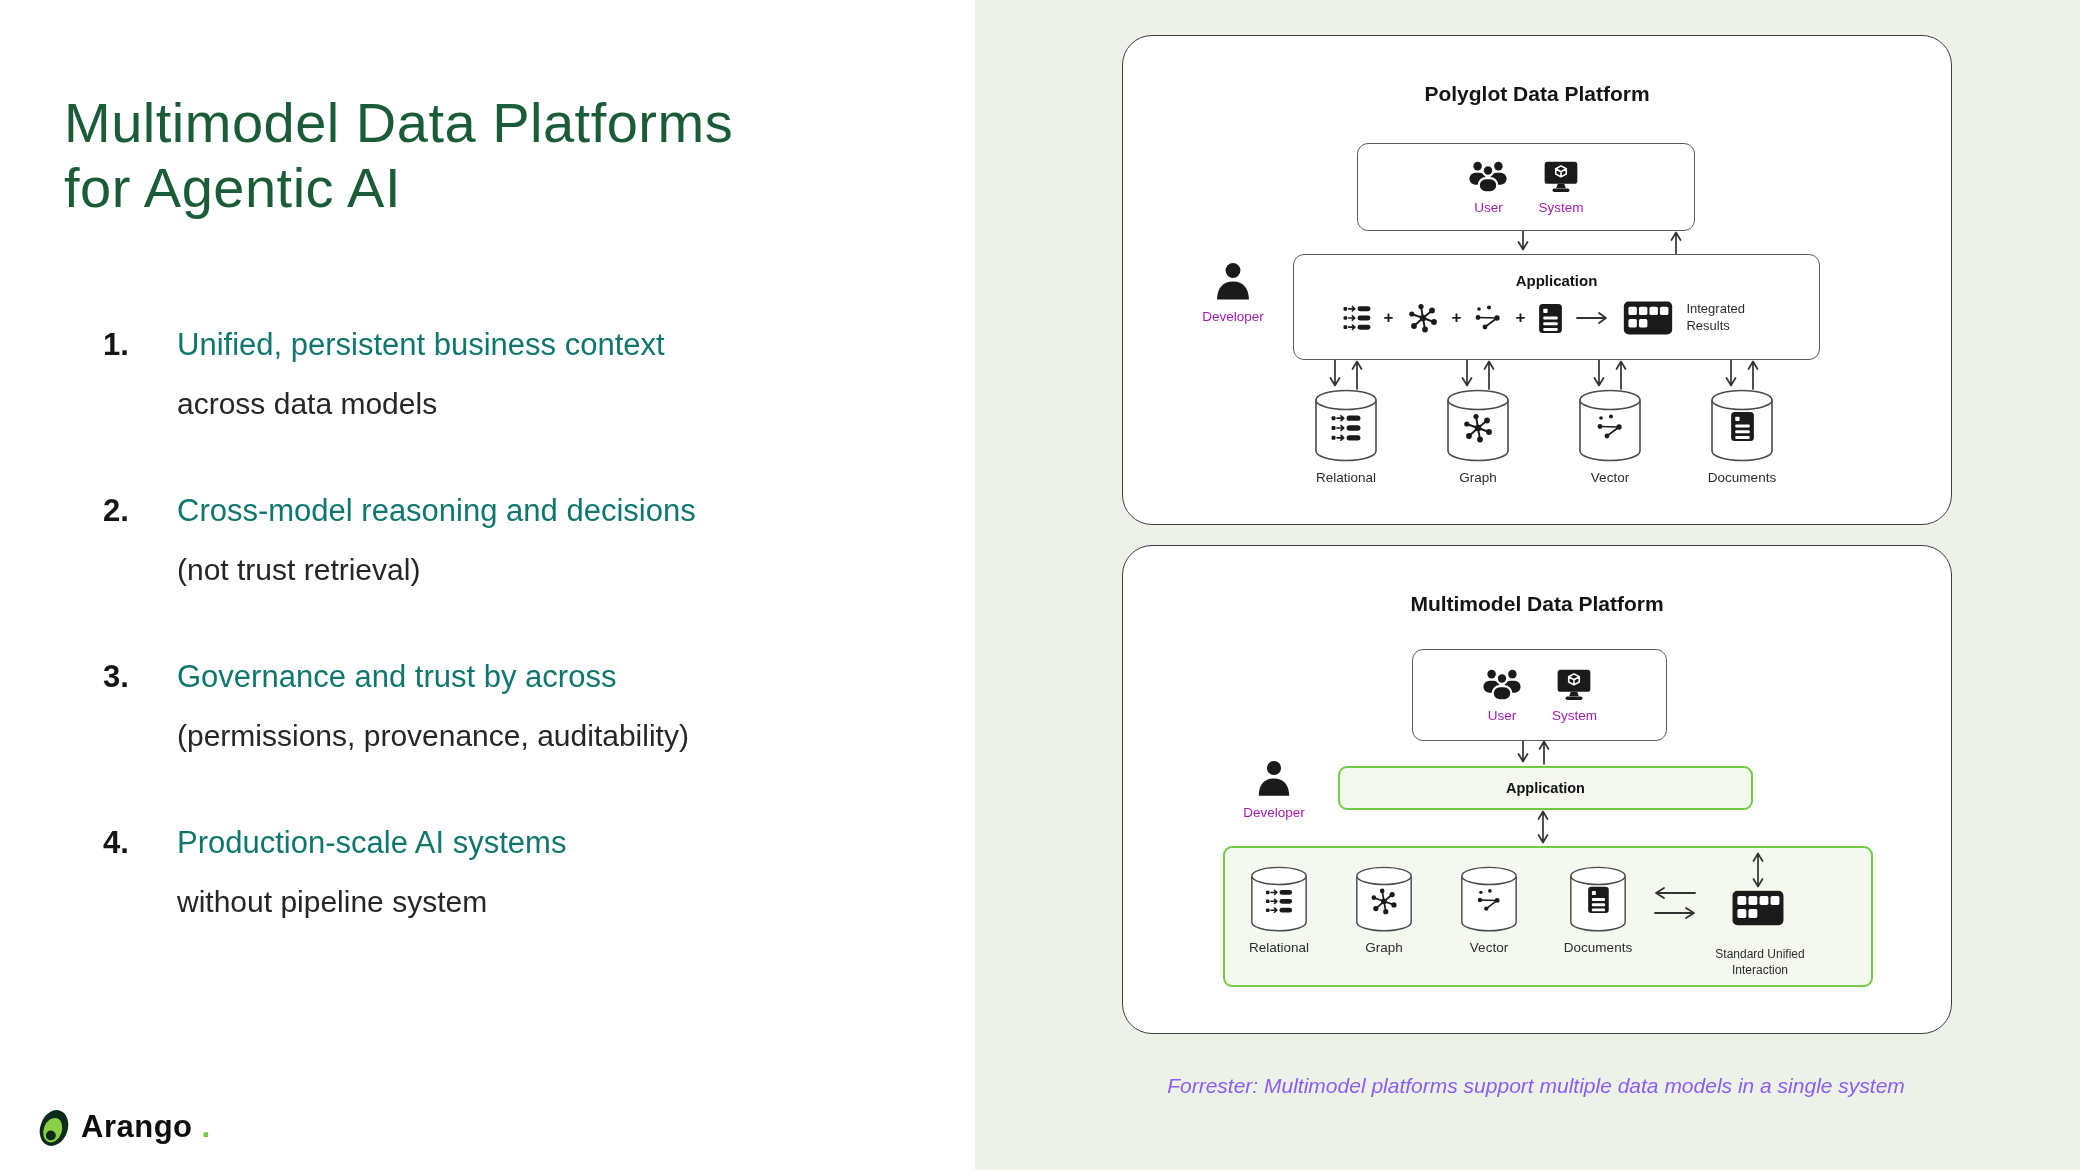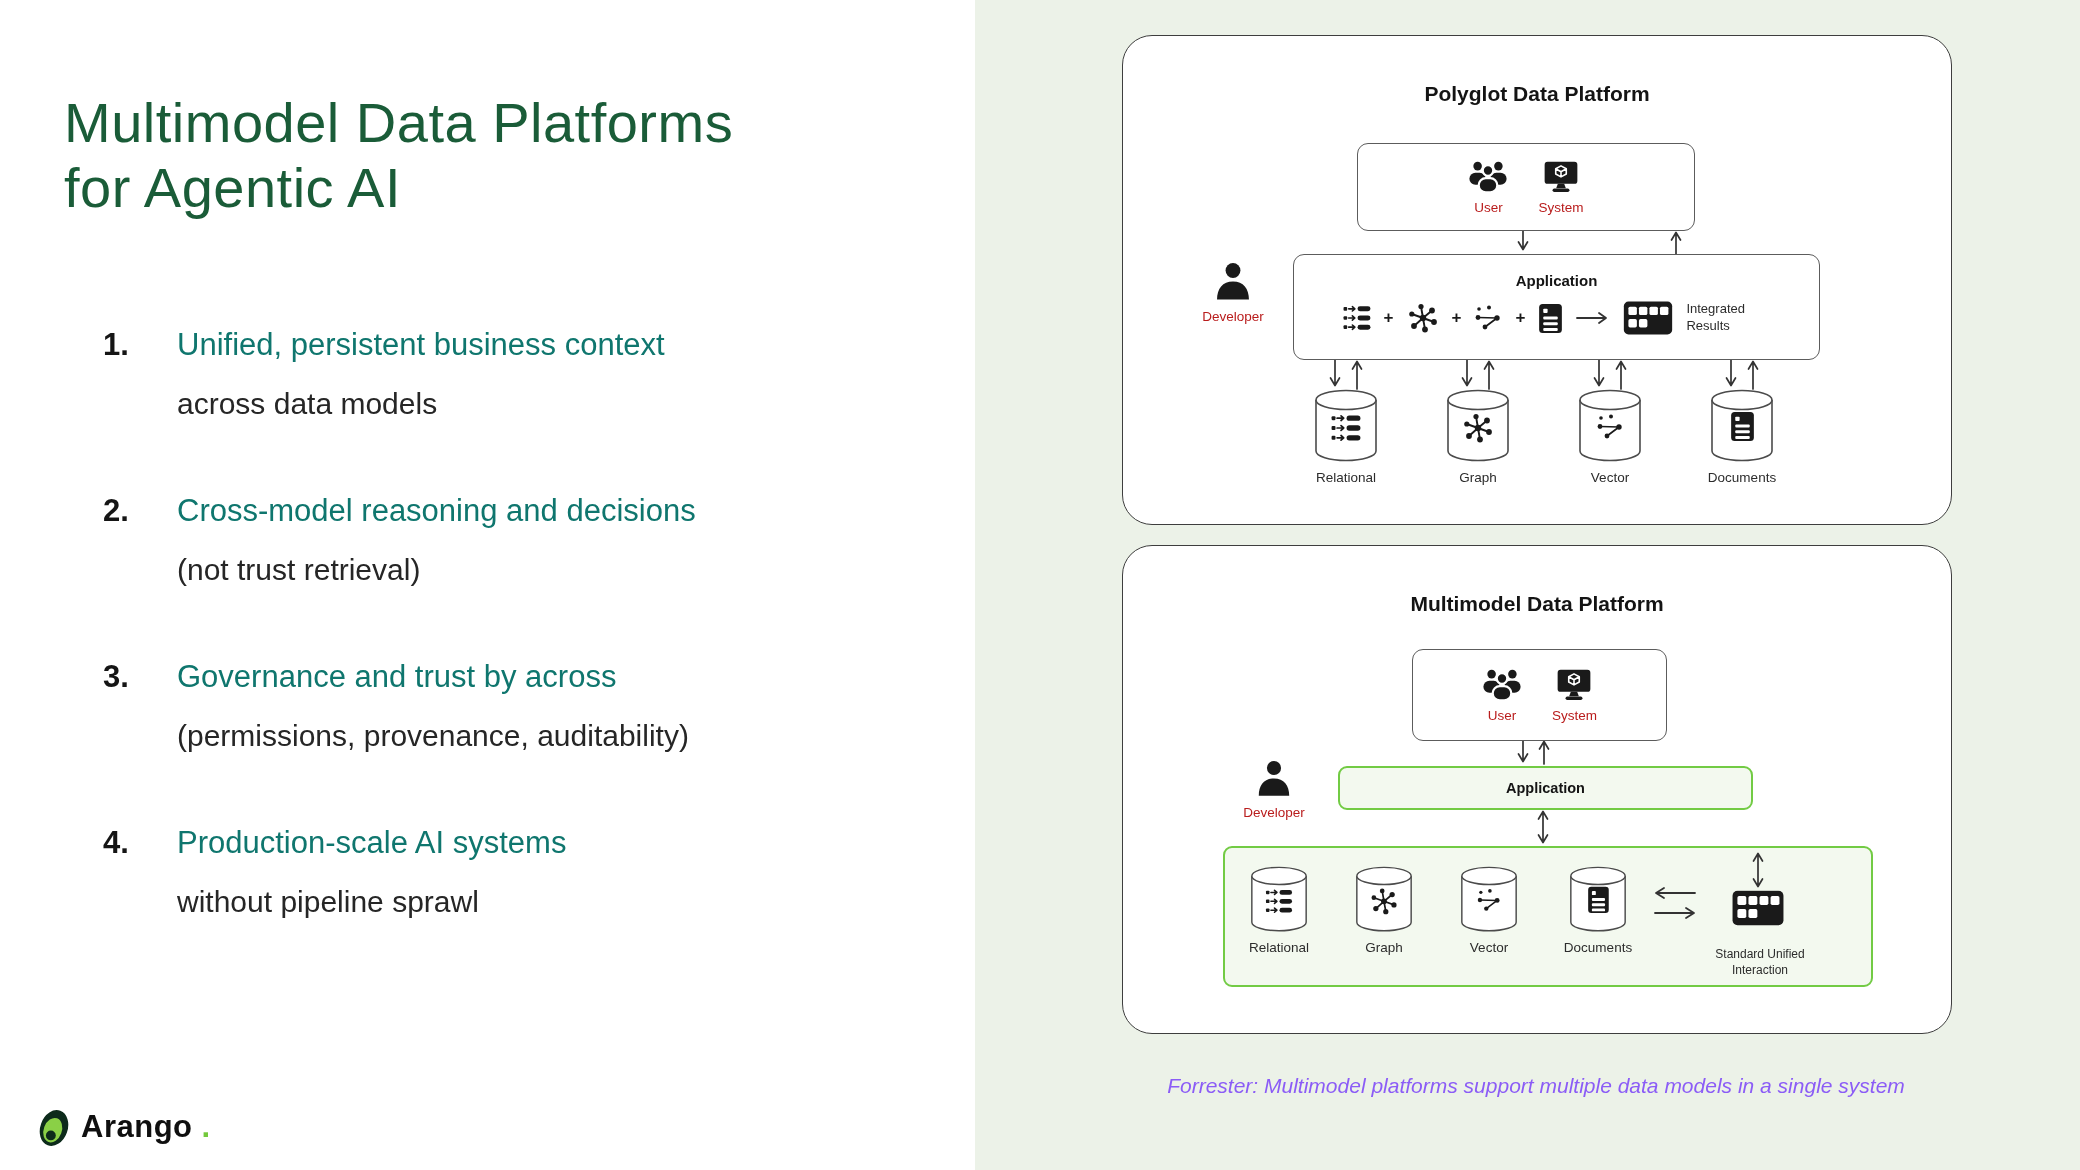--- a/index.html
+++ b/index.html
@@ -23,21 +23,21 @@
         border-radius:30px;}
   .dbox.top{top:35px;height:488px;}
   .dbox.bot{top:545px;height:487px;}
   .dtitle{position:absolute;left:0;top:46px;width:100%;text-align:center;font-size:21px;
           font-weight:bold;color:#141414;}
   .overlay{position:absolute;left:0;top:0;pointer-events:none;}
   .overlay path{stroke:#333;stroke-width:1.7;fill:none;stroke-linecap:round;stroke-linejoin:round;}
   .usbox{position:absolute;border:1.3px solid #5c5c5c;border-radius:11px;background:#fff;
          display:flex;align-items:center;justify-content:center;gap:30px;}
   .stack{display:flex;flex-direction:column;align-items:center;gap:6px;}
-  .ilabel{font-size:13.5px;color:#b91c1c;}
+  .ilabel{font-size:13.5px;color:#a21caf;}
   .devstack{position:absolute;width:100px;display:flex;flex-direction:column;align-items:center;gap:5px;}
   .appbox{position:absolute;border:1.3px solid #5c5c5c;border-radius:11px;background:#fff;}
   .applabel{text-align:center;font-size:15px;font-weight:bold;color:#141414;margin-top:17px;}
   .iconrow{display:flex;align-items:center;justify-content:center;gap:13px;margin-top:12px;}
   .plus{font-size:17px;font-weight:bold;color:#1a1a1a;}
   .irlabel{font-size:13px;color:#2c2c2c;line-height:1.3;width:84px;}
   .cylstack{position:absolute;width:100px;display:flex;flex-direction:column;align-items:center;gap:7px;}
   .dblabel{font-size:13.5px;color:#2c2c2c;text-align:center;}
   .greenbox{position:absolute;border:2.6px solid #72cb44;border-radius:9px;background:#f3f9ef;}
   .gapplabel{text-align:center;font-size:14.5px;font-weight:bold;color:#141414;line-height:40px;}
@@ -168,21 +168,21 @@
       <span class="pnum">3.</span>
       <div class="pbody">
         <div class="pheading">Governance and trust by across</div>
         <div class="psub">(permissions, provenance, auditability)</div>
       </div>
     </li>
     <li class="point" style="top:824px">
       <span class="pnum">4.</span>
       <div class="pbody">
         <div class="pheading">Production-scale AI systems</div>
-        <div class="psub">without pipeline sprawl</div>
+        <div class="psub">without pipeline system</div>
       </div>
     </li>
   </ol>
 
   <div class="logo">
     <svg width="36" height="42" viewBox="0 0 34 40">
         <use href="#sym-avocado"></use>
       </svg>
     <span class="logo-text">Arango</span>
       <span class="logo-dot">.</span>

